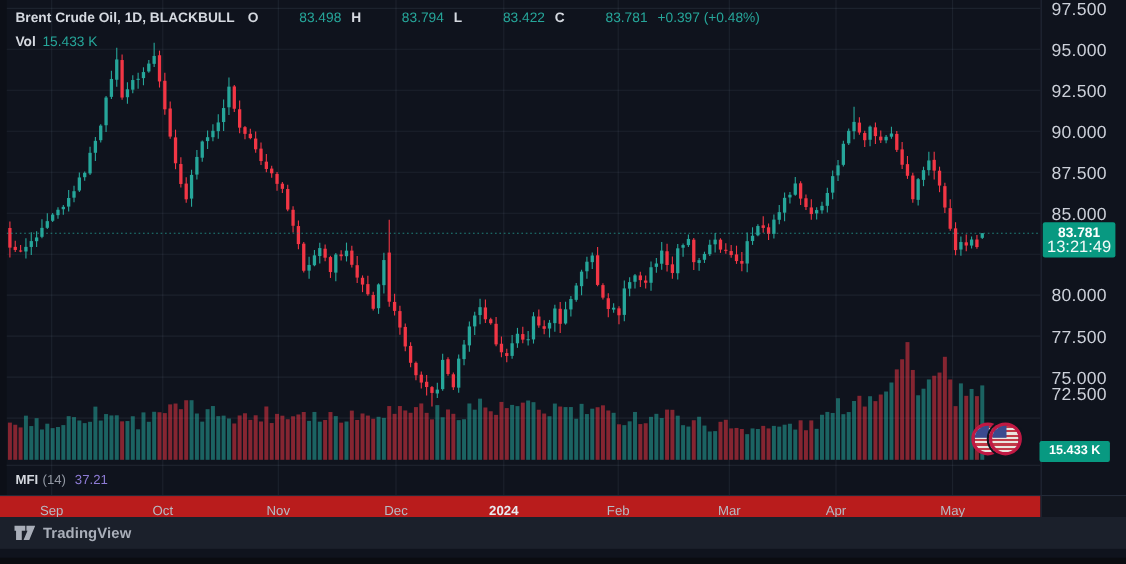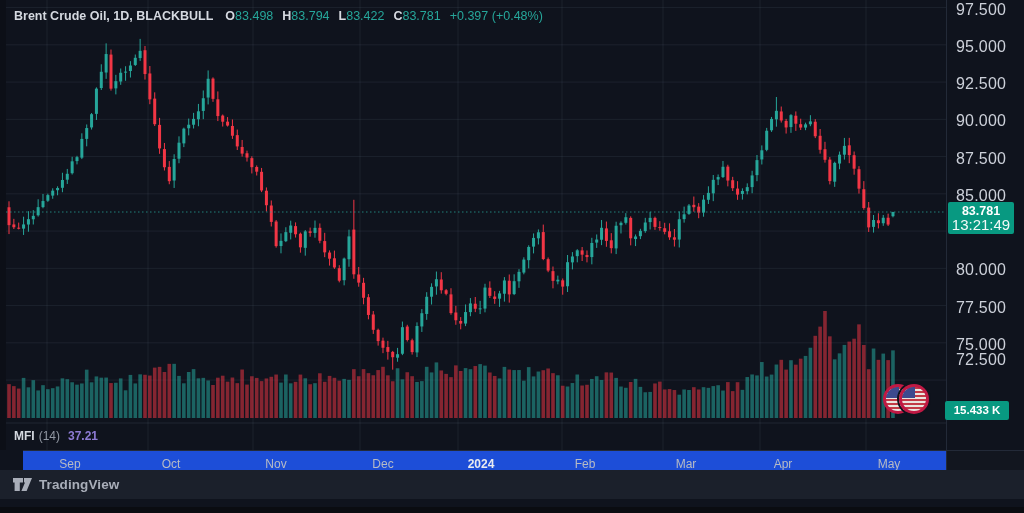--- a/index.html
+++ b/index.html
@@ -12,47 +12,47 @@
   }
   .chart-region { position:absolute; left:0; top:0; width:946px; height:450px; cursor:crosshair; }
   .chart-region svg { position:absolute; left:0; top:0; }
   .left-strip { position:absolute; left:0; top:0; width:6px; height:450px; background:#0c0f17; }
 
   
   .legend { position:absolute; left:14px; top:8px; line-height:17px; font-size:12.5px; z-index:5; }
   .legend-row1 { white-space:nowrap; }
   .sym-title { color:var(--text-primary); font-weight:600; margin-right:12px; cursor:pointer; }
   .ohlc-letter { color:var(--text-primary); font-weight:600; margin-left:9px; }
-  .ohlc-value { color:var(--accent); font-weight:500; }
+  .ohlc-value { color:var(--accent); font-weight:500;margin-left:37px; }
   .chg { color:var(--accent); font-weight:500; margin-left:9px; }
   .legend-row2 { margin-top:5px; }
   .vol-lbl { color:var(--text-primary); font-weight:600; }
   .vol-val { color:var(--accent); font-weight:500; margin-left:6px; }
 
   
   .mfi-row { position:absolute; left:14px; top:429px; font-size:12px; z-index:5; cursor:pointer; white-space:nowrap; }
   .mfi-name { color:var(--text-primary); font-weight:600; }
   .mfi-params { color:var(--text-secondary); margin-left:4px; }
-  .mfi-value { color:var(--mfi); font-weight:700; margin-left:8px; }
+  .mfi-value { color:var(--mfi); font-weight:400; margin-left:8px; }
 
   
   .price-axis { position:absolute; left:946px; top:0; width:78px; height:450px;
     background:#0f131d; border-left:1px solid #232a38; cursor:ns-resize; }
   .price-tick { position:absolute; left:9px; font-size:16px; color:#ccd0d9; letter-spacing:.2px; }
   .price-badge { position:absolute; left:1px; top:0; width:66px; border-radius:2px;
     background:var(--badge); color:#fff; text-align:center; padding:2px 0 3px; z-index:6; }
   .price-badge .p { font-size:12.5px; font-weight:700; line-height:14px; }
   .price-badge .cd { font-size:15px; font-weight:500; line-height:13px; opacity:.95; }
   .vol-badge { position:absolute; left:-2px; top:401px; width:64px; height:19px; border-radius:2px;
     background:var(--badge); color:#fff; font-size:11.5px; font-weight:700;
     line-height:19px; text-align:center; z-index:6; }
 
   
   .time-axis { position:absolute; left:0; top:450px; width:946px; height:28px;
-    background:#1d4ed8; border-top:1px solid #232a38; cursor:ew-resize;margin-left:23px; }
+    background:#b91c1c; border-top:1px solid #232a38; cursor:ew-resize; }
   .time-tick { position:absolute; top:6px; transform:translateX(-50%);
     font-size:12px; color:#b7bbc4; }
   .time-tick.em { color:#e8eaef; font-weight:700; }
   .axis-corner { position:absolute; left:946px; top:450px; width:78px; height:28px;
     background:#12161f; border-top:1px solid #232a38; border-left:1px solid #232a38; }
 
   
   .footer { position:absolute; left:0; top:470px; width:1024px; height:29px;
     background:#1b202b; display:flex; align-items:center; padding-left:13px; }
   .brand-link { display:flex; align-items:center; gap:7px; cursor:pointer; }
@@ -648,20 +648,23 @@
         <rect x="891.474" y="212" width="3" height="4.216700000000031" fill="#26a69a"></rect>
         <line x1="6" y1="212" x2="946" y2="212" stroke="rgba(38,166,154,0.75)" stroke-width="1" stroke-dasharray="1.5,2.5"></line>
       </svg>
   </div>
   <div class="left-strip"></div>
 
   <div class="legend">
     <div class="legend-row1">
       <span class="sym-title">Brent Crude Oil, 1D, BLACKBULL</span><span class="ohlc-letter" style="margin-left:0">O</span><span class="ohlc-value">83.498</span><span class="ohlc-letter">H</span><span class="ohlc-value">83.794</span><span class="ohlc-letter">L</span><span class="ohlc-value">83.422</span><span class="ohlc-letter">C</span><span class="ohlc-value">83.781</span><span class="chg">+0.397 (+0.48%)</span>
     </div>
+    <div class="legend-row2">
+      <span class="vol-lbl">Vol</span><span class="vol-val">15.433 K</span>
+    </div>
   </div>
 
   <div class="mfi-row">
     <span class="mfi-name">MFI</span><span class="mfi-params">(14)</span><span class="mfi-value">37.21</span>
   </div>
 
   <div class="flags">
     <div class="flag-circle f1"></div>
     <div class="flag-circle f2"></div>
   </div>

